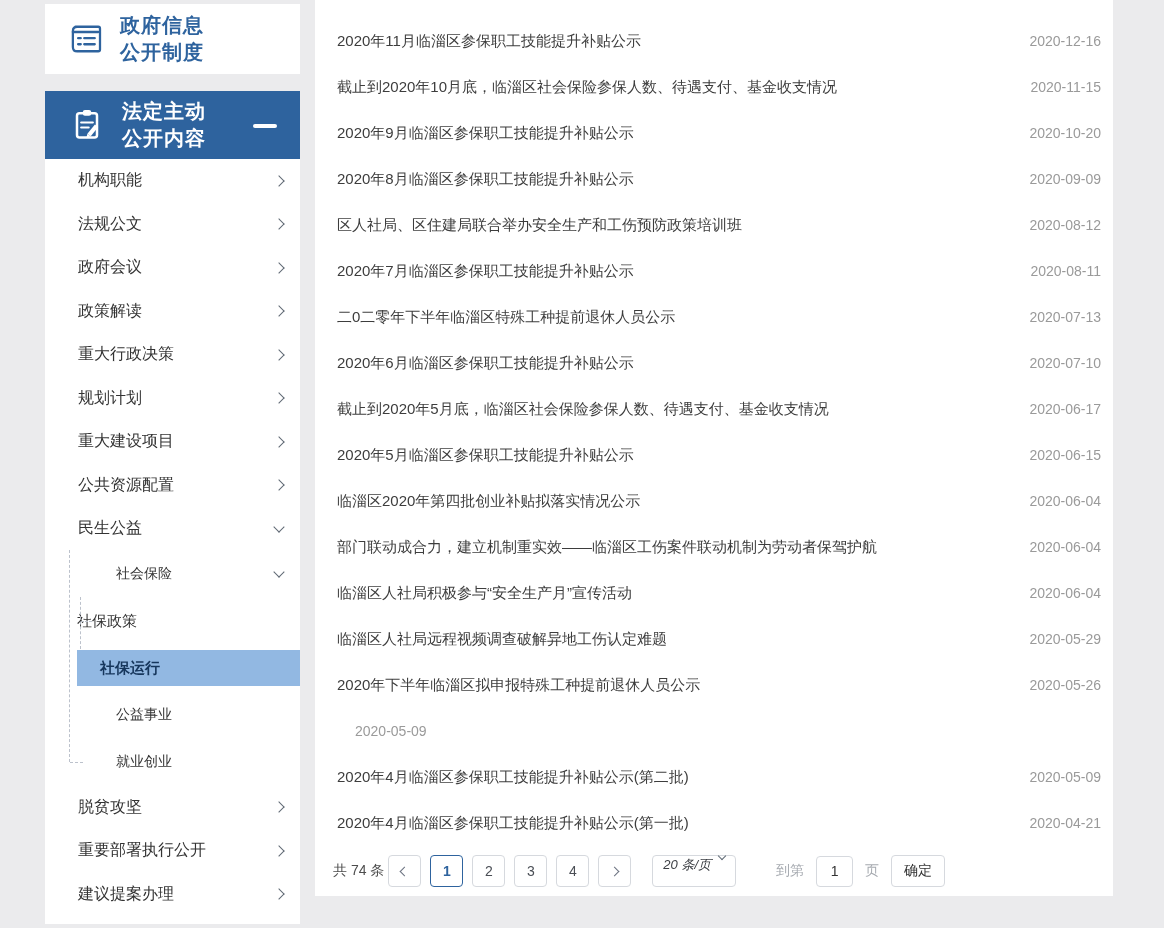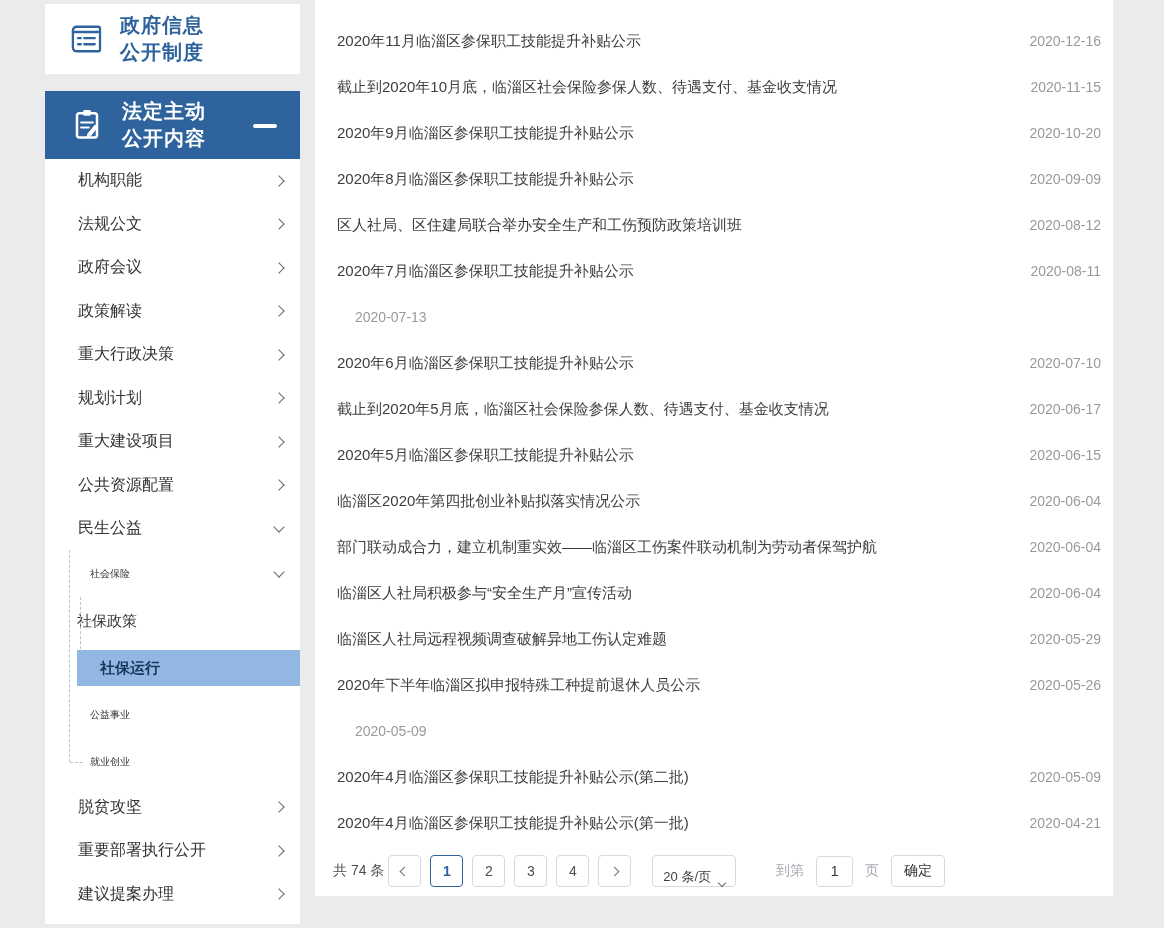--- a/index.html
+++ b/index.html
@@ -17,21 +17,21 @@
   .hdr-text { margin-left: 13px; color: var(--primary-blue, #2e639e); font-size: 20px; font-weight: bold; line-height: 27px; letter-spacing: 1px; }
   .section-head { margin-top: 17px; height: 68px; background: var(--primary-blue, #2e639e); display: flex; align-items: center; position: relative; cursor: pointer; }
   .sec-icon { margin-left: 22px; width: 40px; height: 40px; flex: 0 0 auto; }
   .sec-text { margin-left: 15px; color: #fff; font-size: 20px; font-weight: bold; line-height: 27px; letter-spacing: 1px; }
   .minus { position: absolute; right: 23px; top: 33px; width: 24px; height: 4px; background: #fff; border-radius: 2px; }
 
   .menu { background: #fff; height: 765px; position: relative; overflow: hidden; }
   .menu-item { display: flex; align-items: center; padding-right: 17px; color: #333; cursor: pointer; }
   .menu-item .mi-label { white-space: nowrap; }
   .lvl1 { height: 43.5px; padding-left: 33px; font-size: 16px; }
-  .lvl2 { height: 47px; padding-left: 45px; font-size: 10px; }
+  .lvl2 { height: 47px; padding-left: 71px; font-size: 14px; }
   .lvl3 { height: 47px; padding-left: 32px; font-size: 15px; }
   .menu-item.selected {
     height: 36px; margin: 5.5px 0 5.5px 32px; padding-left: 23px;
     background: var(--selected-item-bg, #92b8e2);
     color: var(--selected-item-text, #16365c); font-weight: bold;
   }
   .chev { width: 8px; height: 8px; border-right: 1.6px solid #5f6974; border-bottom: 1.6px solid #5f6974; flex: 0 0 auto; }
   .menu-item .chev { margin-left: auto; }
   .chev.right { transform: rotate(-45deg); }
   .chev.left  { transform: rotate(135deg); }
@@ -54,22 +54,22 @@
   .total { color: #4d4d4d; margin-right: 4px; white-space: nowrap; }
   .pbtn {
     width: 33px; height: 32px; border: 1px solid #d6d9de; background: #fff; border-radius: 4px;
     margin-right: 9px; display: inline-flex; align-items: center; justify-content: center;
     font-size: 14px; color: #4a4e55; font-family: inherit; cursor: pointer;
   }
   .pbtn .chev { width: 7px; height: 7px; border-color: #6b7280; }
   .pbtn.active { border-color: var(--active-page-border, #2e639e); color: var(--primary-blue, #2e639e); font-weight: bold; }
   .size-select {
     height: 32px; border: 1px solid #d6d9de; border-radius: 4px; background: #fff;
-    display: inline-flex; align-items: flex-end; padding: 0 10px; margin-left: 12px;
-    font-size: 13px; color: #3c3f44; cursor: pointer; white-space: nowrap;
+    display: inline-flex; align-items: flex-start; padding: 0 10px; margin-left: 12px;
+    font-size: 13px; color: #3c3f44; cursor: pointer; white-space: nowrap; font-style: italic;
   }
   .size-select .chev { width: 6px; height: 6px; margin-left: 8px; margin-top: -3px; border-color: #5f6974; transform: rotate(45deg); }
   .goto-prefix { color: #a6aab0; margin-left: 40px; white-space: nowrap; }
   .goto-suffix { color: #a6aab0; margin: 0 12px 0 12px; white-space: nowrap; }
   .goto-input {
     width: 37px; height: 31px; border: 1px solid #d6d9de; border-radius: 4px; margin-left: 12px;
     text-align: center; font-size: 14px; color: #333; font-family: inherit; outline: none;
   }
   .confirm-btn {
     height: 32px; padding: 0 12px; border: 1px solid #d6d9de; background: #fff; border-radius: 4px;
@@ -213,20 +213,21 @@
   </div>
       <div class="row">
     <span class="title">区人社局、区住建局联合举办安全生产和工伤预防政策培训班</span>
     <span class="date">2020-08-12</span>
   </div>
       <div class="row">
     <span class="title">2020年7月临淄区参保职工技能提升补贴公示</span>
     <span class="date">2020-08-11</span>
   </div>
       <div class="row">
+    <span class="title">二0二零年下半年临淄区特殊工种提前退休人员公示</span>
     <span class="date">2020-07-13</span>
   </div>
       <div class="row">
     <span class="title">2020年6月临淄区参保职工技能提升补贴公示</span>
     <span class="date">2020-07-10</span>
   </div>
       <div class="row">
     <span class="title">截止到2020年5月底，临淄区社会保险参保人数、待遇支付、基金收支情况</span>
     <span class="date">2020-06-17</span>
   </div>

